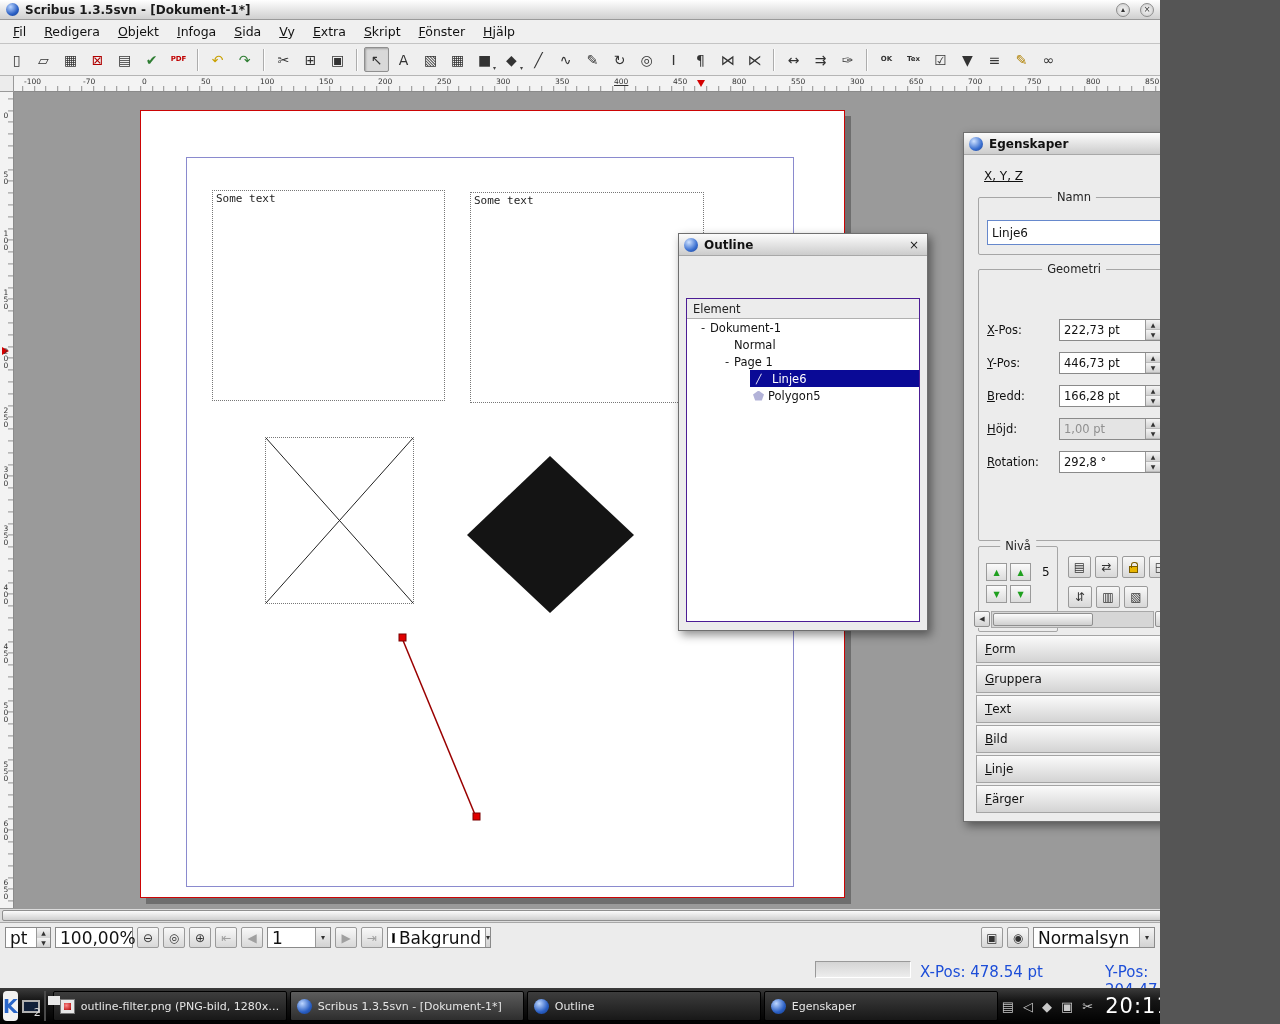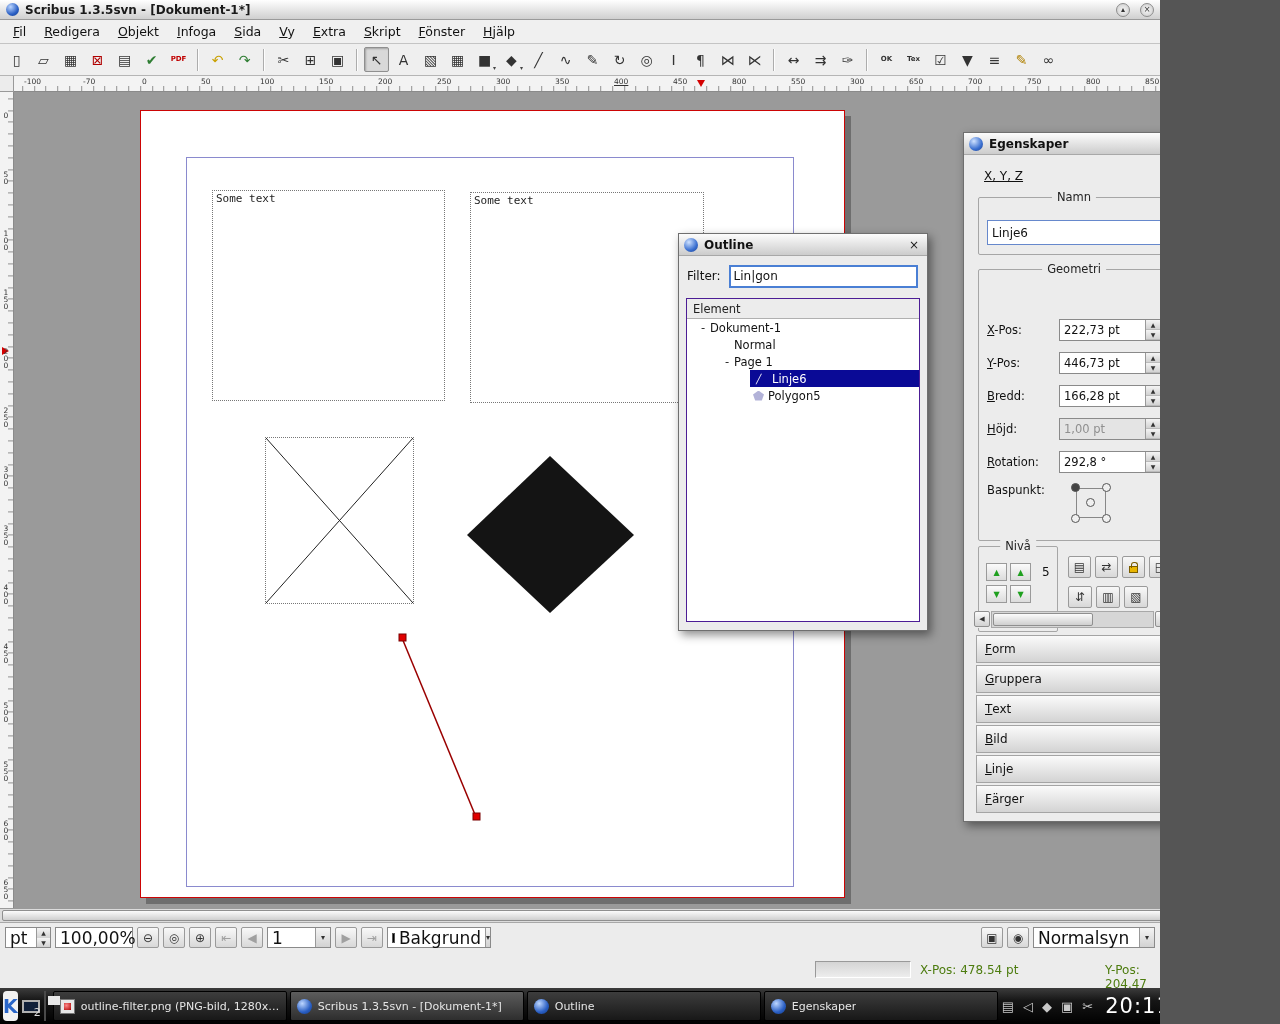--- a/index.html
+++ b/index.html
@@ -132,21 +132,21 @@
   .combo .carrv{width:15px;height:100%;font-size:8px;color:#333;background:linear-gradient(#f4f4f4,#d2d2d2);border-left:1px solid #999;display:flex;align-items:center;justify-content:center}
   .w-unit{width:46px}.w-zoom{width:78px}.w-page{width:64px}.w-layer{width:104px}.w-view{width:122px}
   .sbtn{width:22px;height:21px;background:linear-gradient(#f8f8f8,#d8d8d8);border:1px solid #9a9a9a;border-radius:2px;font-size:12px;color:#333;display:flex;align-items:center;justify-content:center}
   .sbtn.dis{color:#a0a0a0}
   .swatch{width:10px;height:10px;background:#000;border:1px solid #555;margin-left:4px}
   .flexspace{flex:1}
 
   
   #coordrow{position:absolute;left:0;top:952px;right:0;height:36px;background:#ececec}
   .well{position:absolute;left:815px;top:9px;width:96px;height:17px;border:1px solid #999;border-right-color:#fff;border-bottom-color:#fff;background:linear-gradient(#d4d4d4,#ededed)}
-  .coord{position:absolute;top:11px;font-size:12px;color:#4d7c0f}
+  .coord{position:absolute;top:11px;font-size:15px;color:#1d4ed8}
   #cx{left:920px}#cy{left:1105px}
 
   
   #taskbar{position:absolute;left:0;top:988px;right:0;height:36px;background:linear-gradient(#3c3c3c 0%,#161616 35%,#000 100%);display:flex;align-items:center;gap:4px;padding:0 3px}
   .kbtn{width:32px;height:30px;background:#f2f2f2;border-radius:4px;display:flex;align-items:center;justify-content:center}
   .kbtn span{font-weight:bold;font-size:19px;color:#2a66c8}
   .deskbtn{width:30px;height:28px;display:flex;align-items:center;justify-content:center}
   .deskbtn i{display:block;width:18px;height:13px;border:2px solid #b0b0b0;background:#10203a}
   .pager{width:30px;height:30px;background:#1e1e1e;border:1px solid #4a4a4a;position:relative}
   .pager i{position:absolute;left:3px;top:4px;width:12px;height:9px;background:#e8e8e8}
@@ -405,24 +405,20 @@
     <span class="sb-btn" style="right:18px;top:1px">◀</span>
     <span class="sb-btn" style="right:2px;top:1px">▶</span>
   </div>
 
   <div id="outline-dialog">
     <div class="dlg-title">
       <span class="globe"></span>
       <span class="dtitle">Outline</span>
       <span class="dclose">×</span>
     </div>
-    <div class="filter-row">
-      <span class="filter-label">Filter:</span>
-      <input class="filter-input" value="Lin|gon" style="">
-    </div>
     <div class="treewrap">
       <div class="treehead">Element</div>
       <div id="treebody">
           <div class="trow" style="padding-left: 9px;">
             <span class="expander">-</span>
             <span class="tlabel">Dokument-1</span>
           </div>
           <div class="trow" style="padding-left: 47px;">
             <span class="tlabel">Normal</span>
           </div>
@@ -510,31 +506,20 @@
                 <i>▲</i>
                 <i>▼</i>
               </span>
             </div>
           </div>
         </div>
       <div class="chain">
           <i></i>
           <i></i>
         </div>
-      <div class="bp-row">
-        <span class="glabel">Baspunkt:</span>
-        <div class="bpwidget">
-          <span class="sq"></span>
-          <span class="dot tl"></span>
-          <span class="dot tr"></span>
-          <span class="dot bl"></span>
-          <span class="dot br"></span>
-          <span class="dot c"></span>
-        </div>
-      </div>
     </div>
 
     <div class="grp grp-level">
       <span class="legend">Nivå</span>
       <div class="lvrow">
         <span class="lvbtn">▲</span>
         <span class="lvbtn">▲</span>
         <span class="lvnum">5</span>
       </div>
       <div class="lvrow">

